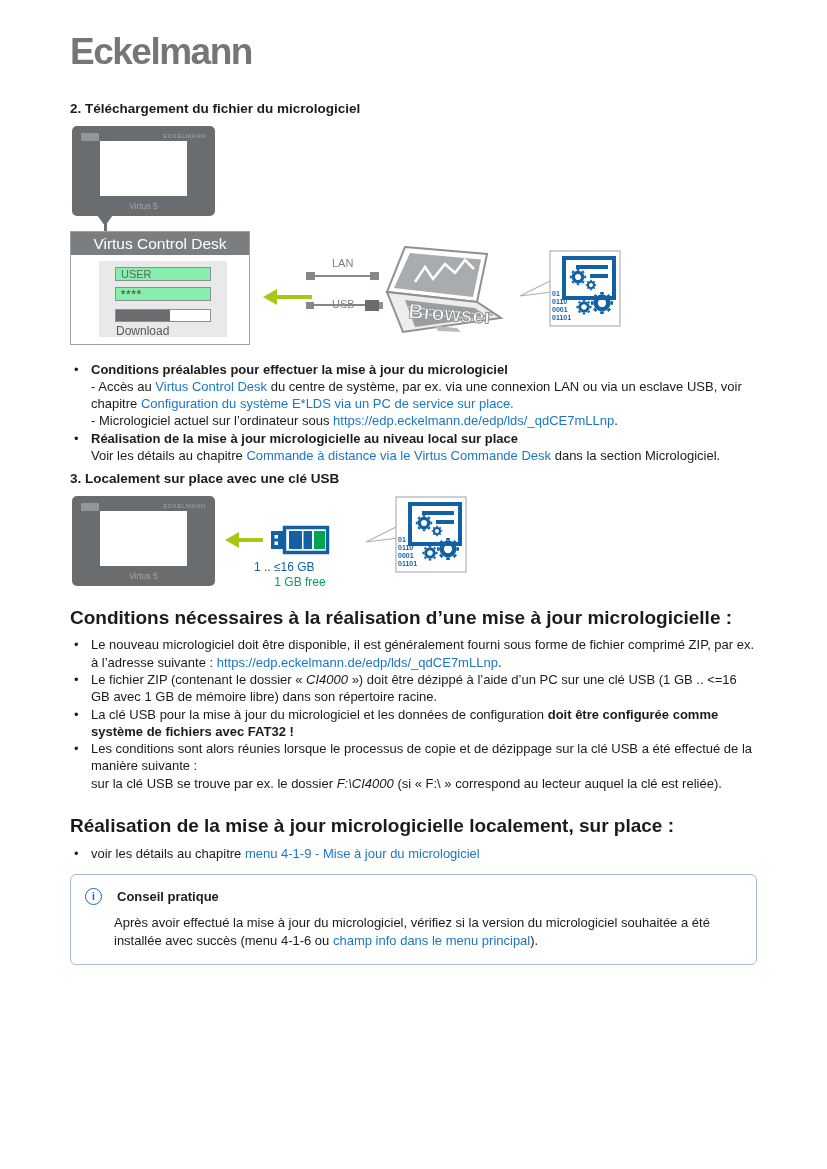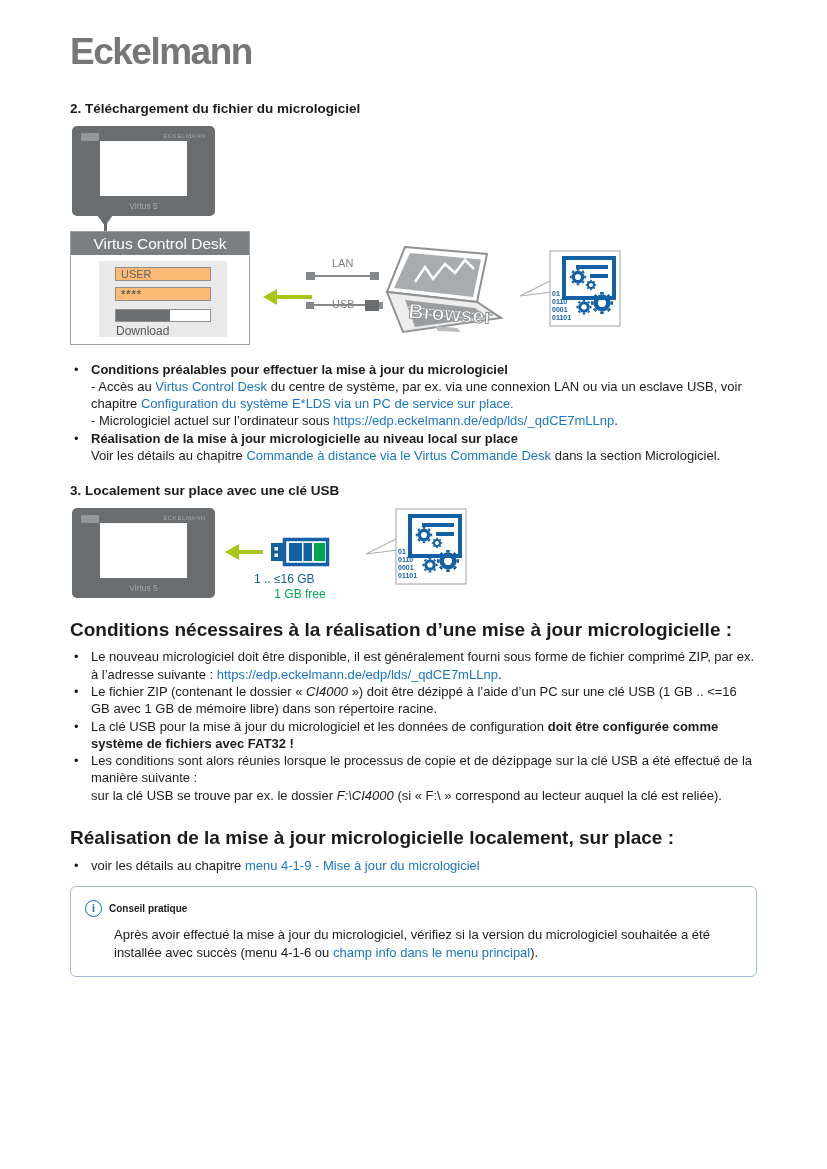--- a/index.html
+++ b/index.html
@@ -32,21 +32,21 @@
   .dev-screen{position:absolute;left:28px;top:15px;width:87px;height:55px;background:#fff;}
   .dev-model{position:absolute;left:0;bottom:5px;width:100%;text-align:center;font-size:8.5px;color:#a3a6a8;}
 
   .ptr-line{position:absolute;left:34px;top:91px;width:3px;height:18px;background:#6a6d6f;}
   .ptr-tri{position:absolute;left:27px;top:91px;width:0;height:0;
            border-left:8px solid transparent;border-right:8px solid transparent;border-top:11px solid #6a6d6f;}
 
   .vcd{position:absolute;left:0;top:107px;width:178px;height:112px;background:#fff;border:1px solid #9aa0a3;}
   .vcd-h{height:23px;background:#7b7e81;color:#fff;font-size:15.5px;line-height:23px;text-align:center;}
   .vcd-panel{position:absolute;left:28px;top:29px;width:128px;height:76px;background:#e9e9e9;}
-  .vcd-input{margin:6px 8px 0 16px;width:89px;height:12px;background:#fdba74;border:1px solid #8d9093;
+  .vcd-input{margin:6px 8px 0 16px;width:89px;height:12px;background:#86efac;border:1px solid #8d9093;
              font-size:11px;line-height:12px;padding-left:5px;color:#5f6265;}
   .vcd-input.pw{letter-spacing:1px;font-weight:bold;}
   .vcd-prog{margin:8px 0 0 16px;width:94px;height:11px;background:#fff;border:1px solid #8d9093;}
   .vcd-prog .fill{width:57%;height:100%;background:#6a6d6f;}
   .vcd-dl{margin:2px 0 0 17px;font-size:12px;color:#55585b;}
 
   .arr-head{position:absolute;width:0;height:0;border-top:8px solid transparent;
             border-bottom:8px solid transparent;border-right:14px solid #a8c713;}
   .arr-shaft{position:absolute;height:4px;background:#a8c713;}
 
@@ -59,27 +59,27 @@
   .lap{position:absolute;left:305px;top:118px;}
   .callout{position:absolute;}
   .co1{left:448px;top:126px;}
   .co2{left:294px;top:0;}
   .bintxt{font-size:7px;font-weight:bold;fill:#1261a5;font-family:"Liberation Sans",sans-serif;}
 
   .usb-stick{position:absolute;left:200px;top:26px;}
   .usb-size{position:absolute;left:184px;top:64px;width:92px;font-size:12px;color:#1261a5;}
   .usb-free{position:absolute;left:184px;top:79px;width:92px;font-size:12px;color:#00a551;text-align:center;}
 
-  .mt12{margin-top:12px;} .mt10{margin-top:22px;} .mt18{margin-top:18px;}
+  .mt12{margin-top:12px;} .mt10{margin-top:22px;} .mt18{margin-top:6px;}
 
   .tip{margin-top:12px;border:1px solid #a3bcd9;border-radius:6px;padding:13px 14px 14px;}
   .tip-head{display:flex;align-items:center;}
   .tip-ico{width:15px;height:15px;border:1.6px solid #1665c0;border-radius:50%;color:#1665c0;
            font-size:10.5px;font-weight:bold;text-align:center;line-height:14px;flex:none;}
-  .tip-title{margin-left:7px;font-size:10px;font-weight:bold;}
+  .tip-title{margin-left:15px;font-size:13px;font-weight:bold;}
   .tip-body{margin:9px 0 0 29px;font-size:13px;line-height:1.38;}
 
   .footer{position:absolute;left:70px;width:687px;top:1117px;border-top:1px solid #c9c9c9;
           padding-top:9px;display:flex;font-size:12.5px;}
   .footer .fl{flex:1;} .footer .fc{flex:1;text-align:center;} .footer .fr{flex:1;text-align:right;}
 </style>
 </head>
 <body>
 
 <div class="page">

